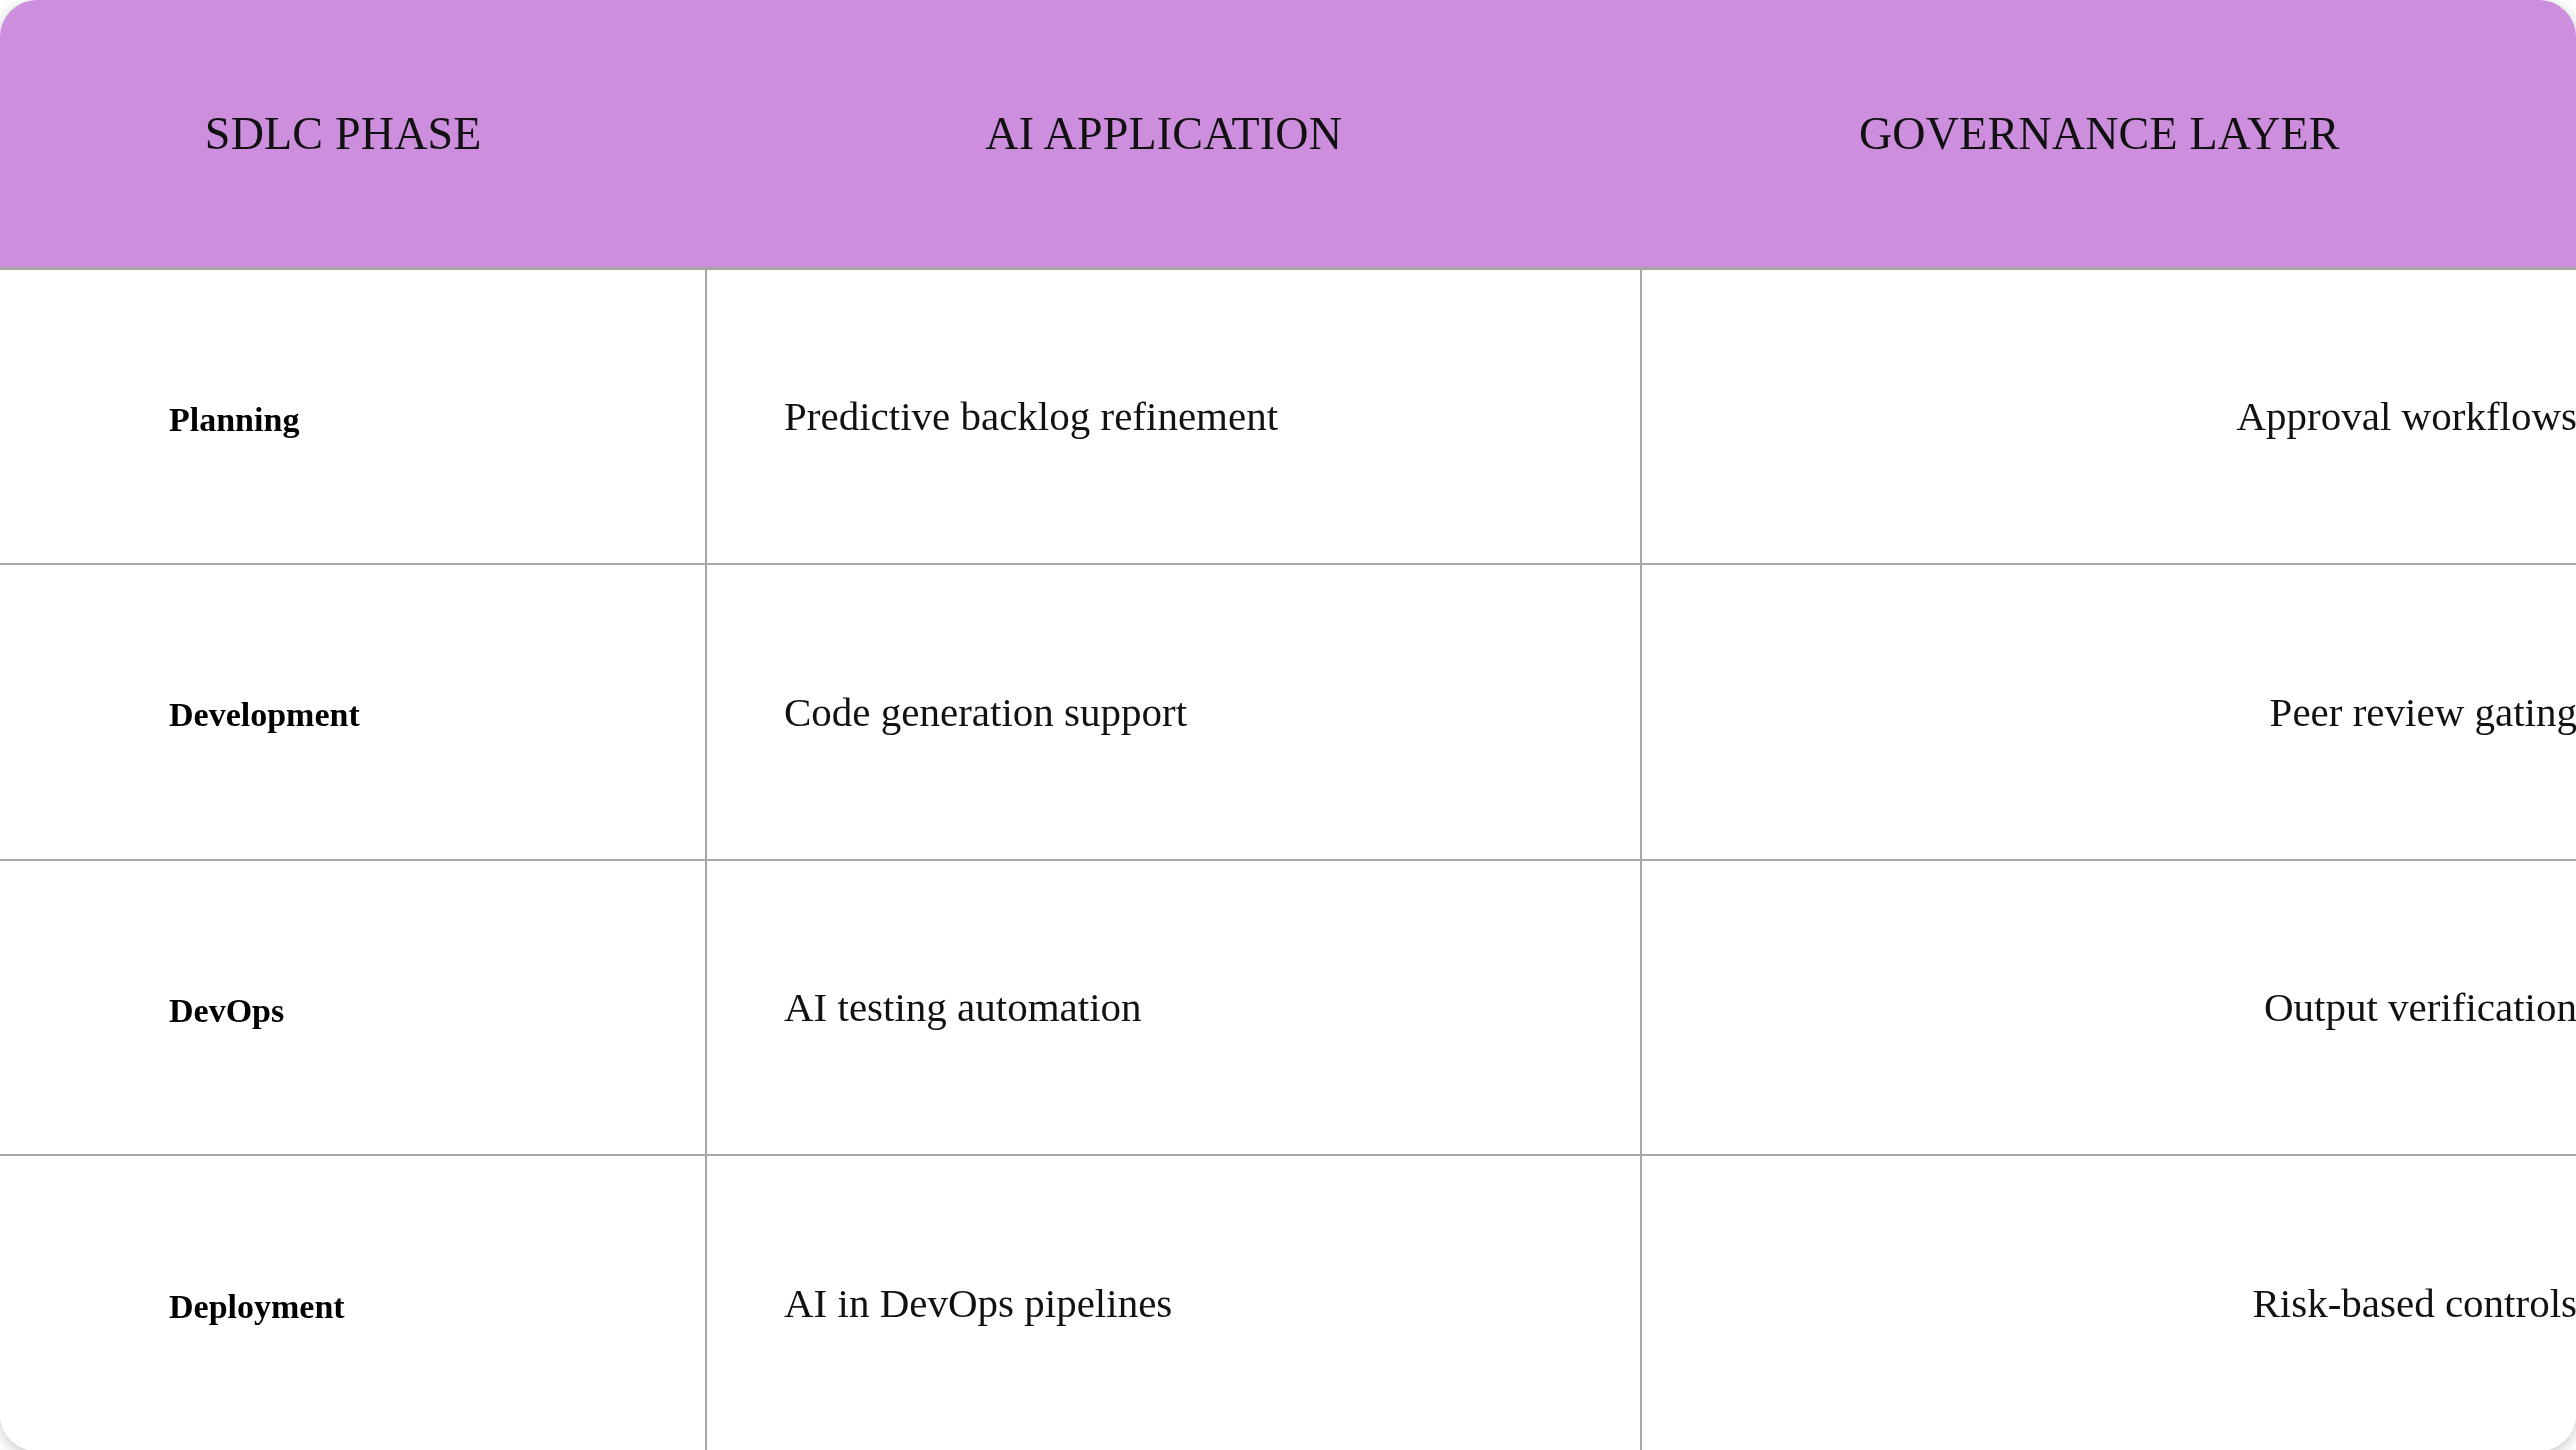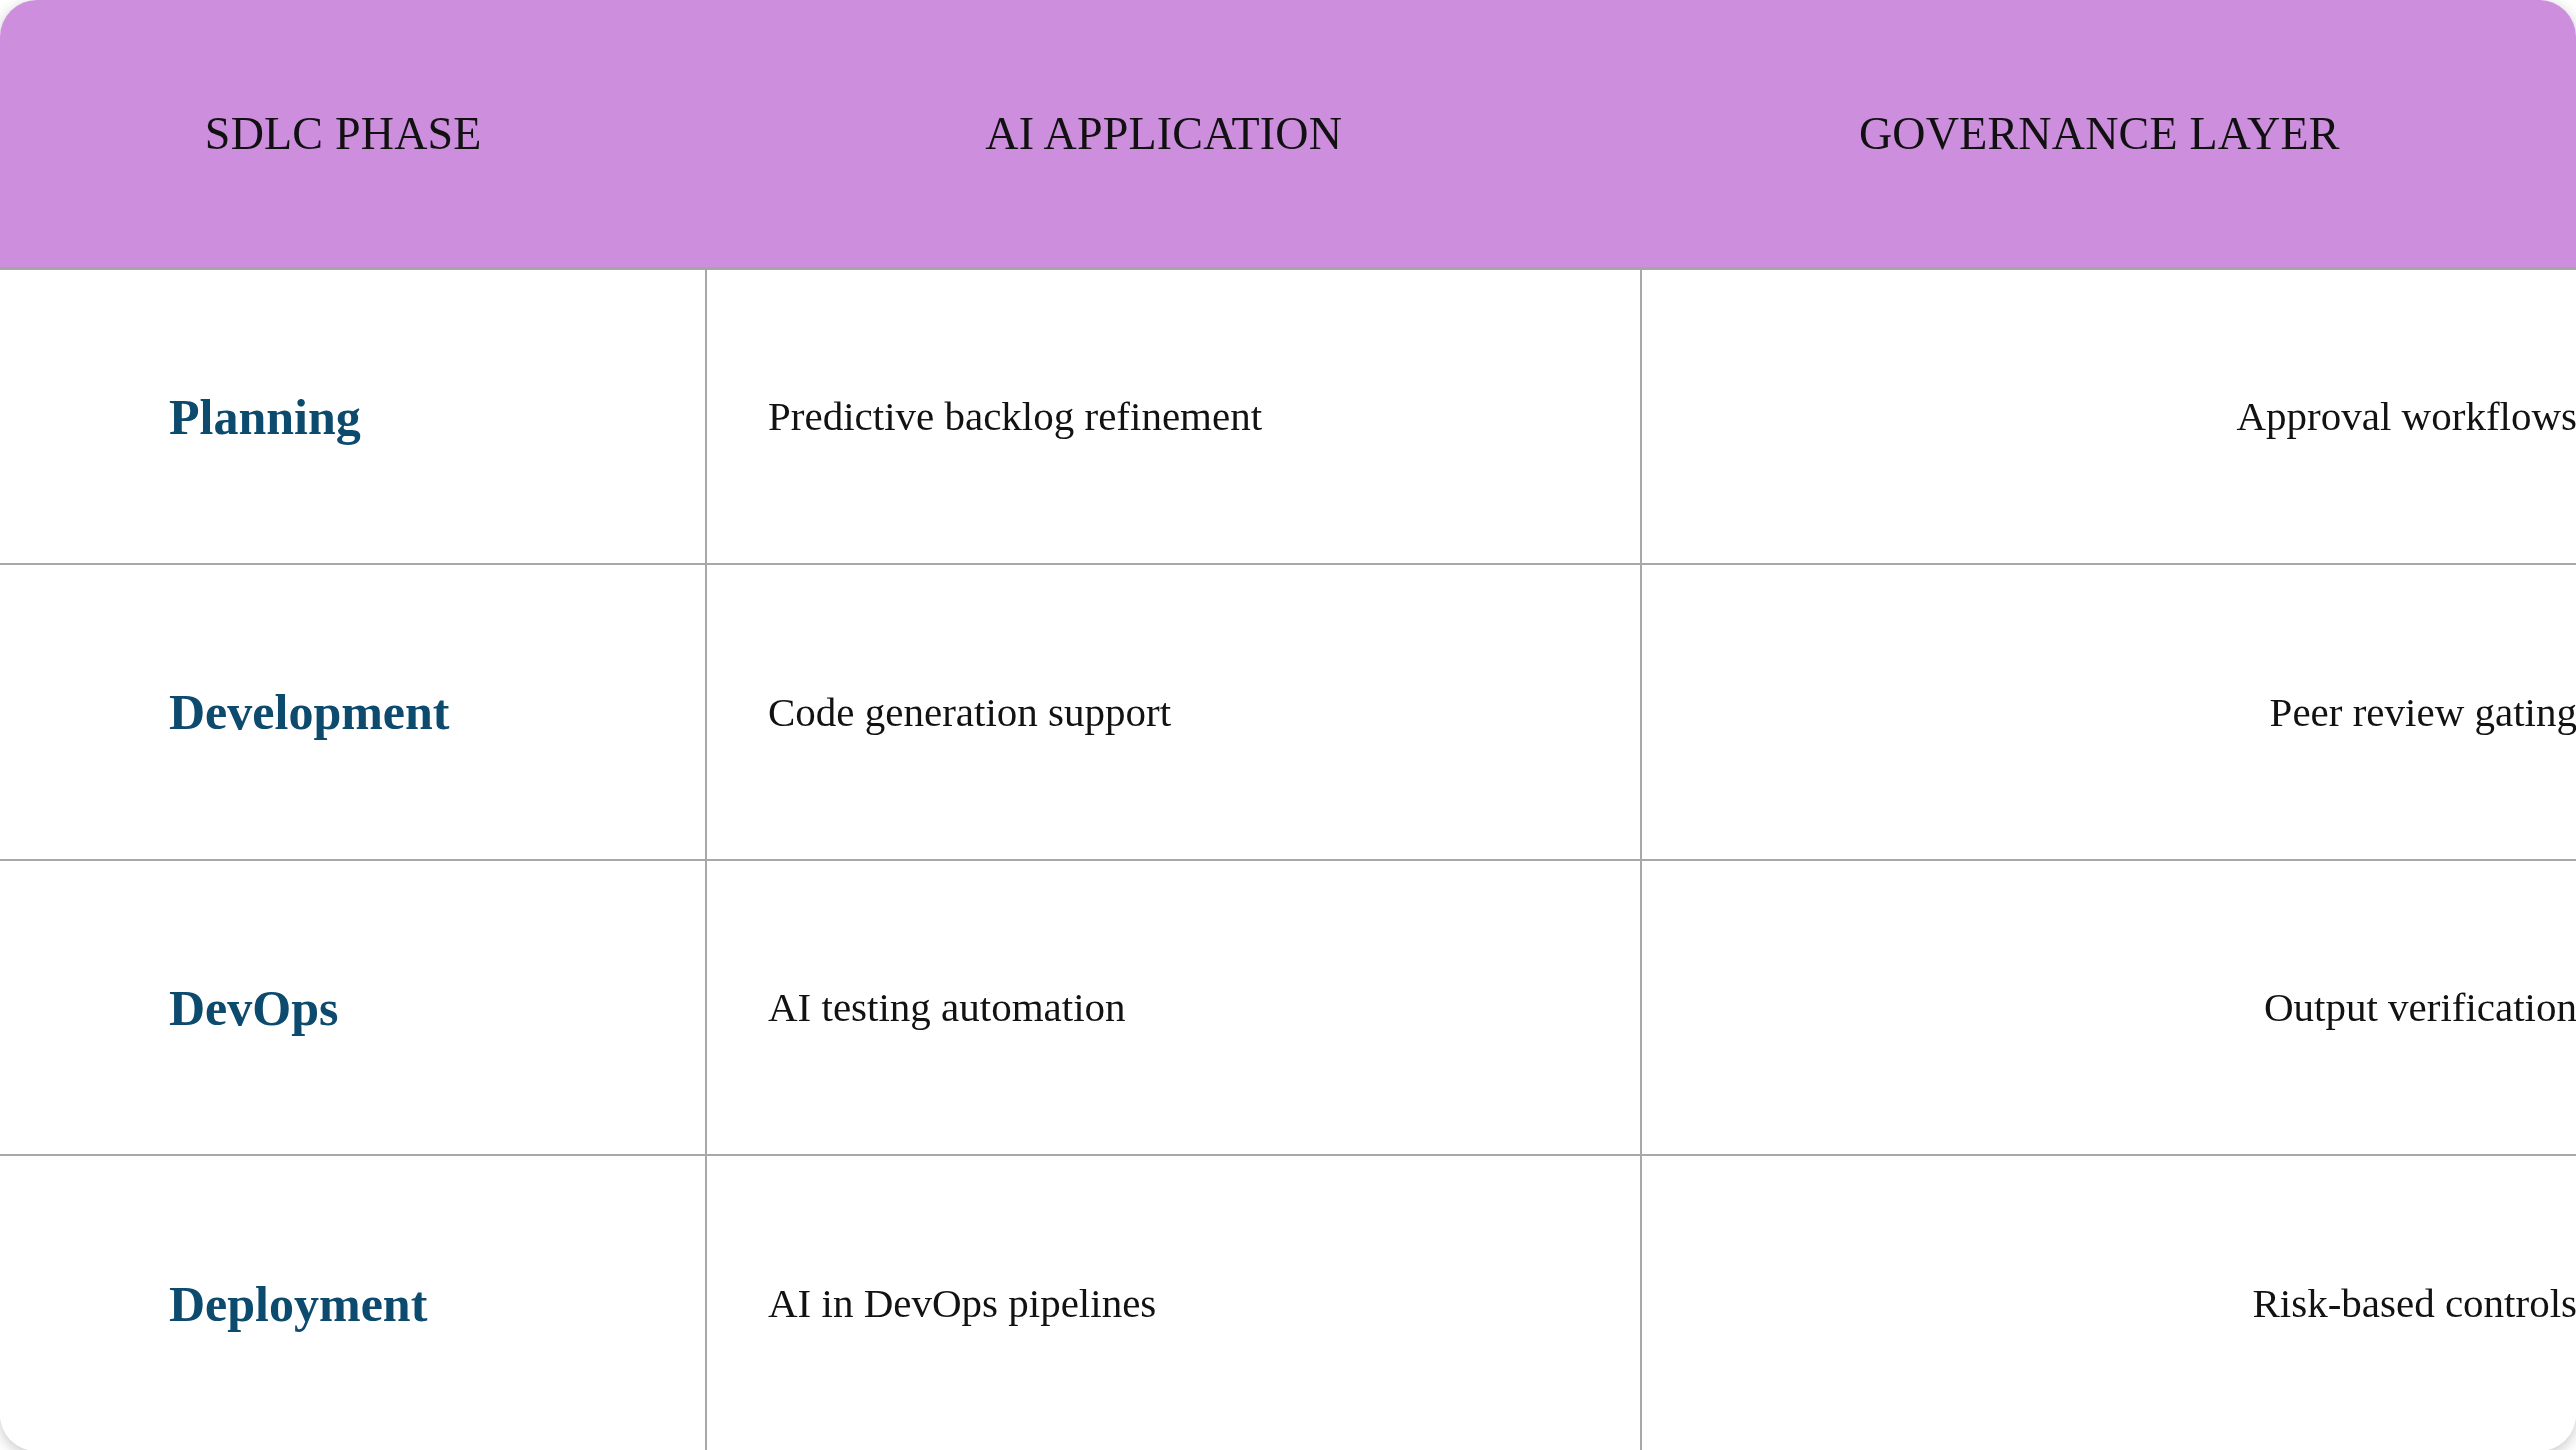--- a/index.html
+++ b/index.html
@@ -81,21 +81,21 @@
   
   .col-phase {
     width: 706px;
     text-align: left;
     padding-left: 169px;
   }
 
   .col-application {
     width: 935px;
     text-align: left;
-    padding-left: 61px;
+    padding-left: 77px;
     border-left: 2.9px solid #a8a8a8;
   }
 
   .col-governance {
     width: 936px;
     text-align: right;
     padding-left: 107px;
     border-left: 2.9px solid #a8a8a8;
   }
 
@@ -103,22 +103,22 @@
   .header-row .col-phase,
   .header-row .col-application,
   .header-row .col-governance {
     border-left: none;
     padding-left: 0;
     text-align: center;
   }
 
   .phase-label {
     font-weight: 700;
-    font-size: 50px;
-    color: #0c4a6e;
+    font-size: 34px;
+    color: #000000;
     letter-spacing: 0px;
   }
 
   .cell-text {
     display: inline-block;
     line-height: 1.2;
   }
 </style>
 </head>
 <body>

